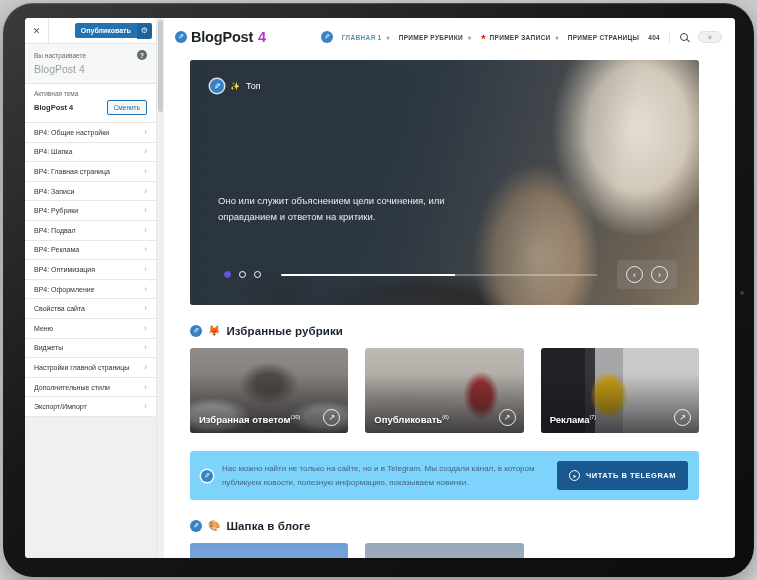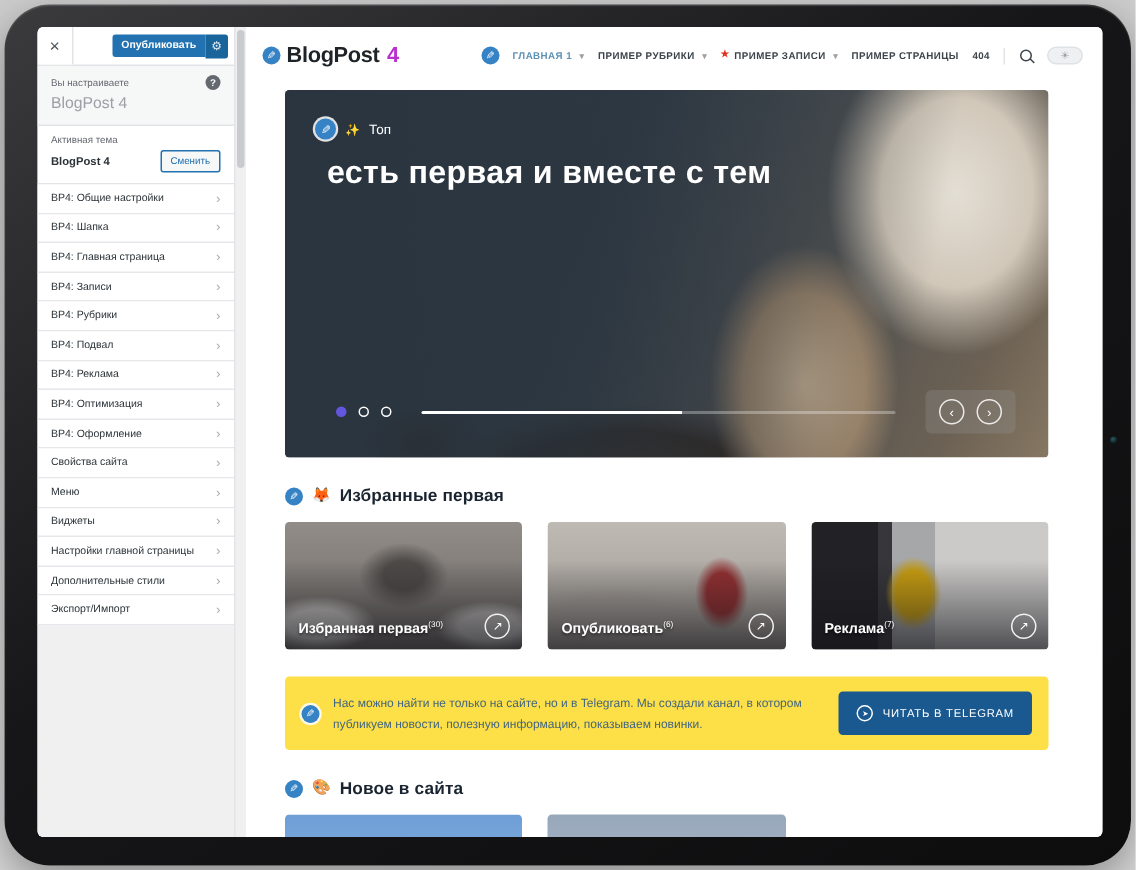--- a/index.html
+++ b/index.html
@@ -125,28 +125,28 @@
             linear-gradient(180deg,#a6a09a,#7a756f); }
   .img2 { background:
             radial-gradient(ellipse 26px 36px at 73% 56%, #a83434 0 38%, rgba(168,52,52,0) 68%),
             radial-gradient(ellipse 64px 26px at 28% 72%, #bfb7ae 0 40%, rgba(191,183,174,0) 72%),
             linear-gradient(180deg,#dbd5cd,#b2aba2); }
   .img3 { background:
             radial-gradient(ellipse 26px 34px at 43% 56%, #e7b50e 0 45%, rgba(231,181,14,0) 72%),
             linear-gradient(90deg,#232326 0 28%, #3b3b3f 28% 34%, #bdbfc0 34% 52%, #eae8e5 52% 100%); }
 
   
-  .tg { margin-top:18px; width:509px; background:#fde047; border-radius:3px; display:flex; align-items:center;
+  .tg { margin-top:18px; width:509px; background:#7dd3fc; border-radius:3px; display:flex; align-items:center;
         gap:9px; padding:10px 11px; }
   .tg-text { flex:1; font-size:8px; line-height:1.75; color:#44657e; max-width:345px; }
   .tg-btn { margin-left:auto; display:flex; align-items:center; gap:6px; background:#19598f; border:none;
             border-radius:3px; padding:9px 12px; cursor:pointer; }
   .tg-send { width:11px; height:11px; border-radius:50%; border:1.2px solid #fff; color:#fff; font-size:5px;
              display:flex; align-items:center; justify-content:center; }
-  .tg-label { color:#fff; font-size:7.5px; font-weight:400; letter-spacing:.5px; font-family:inherit; }
+  .tg-label { color:#fff; font-size:7.5px; font-weight:700; letter-spacing:.5px; font-family:inherit; }
 
   
   .bcards { display:flex; gap:17px; width:509px; margin-top:8px; }
   .bcard { flex:1; height:70px; border-radius:3px 3px 0 0; cursor:pointer; }
   .bimg1 { background:radial-gradient(ellipse 34px 9px at 32% 42%, rgba(255,255,255,.85) 0 40%, rgba(255,255,255,0) 75%),
                       linear-gradient(180deg,#6d9ed6,#93b9e4); }
   .bimg2 { background:linear-gradient(180deg,#98a8bb,#b0bdcc); }
   .bimg3 { background:radial-gradient(ellipse 26px 14px at 38% 55%, #5a3a30 0 40%, rgba(90,58,48,0) 70%),
                       radial-gradient(ellipse 20px 12px at 72% 45%, #c23b30 0 40%, rgba(194,59,48,0) 72%),
                       linear-gradient(180deg,#d3c2b6,#c3ae a0), linear-gradient(180deg,#d3c2b6,#c3aea0); }
@@ -286,46 +286,49 @@
         <div class="page-inner">
 
           <section class="hero">
             <div class="hero-shade"></div>
             <div class="hero-badge">
               <span class="pencil p14"></span>
               <span class="spark">✨</span>
               <span class="txt">Топ</span>
             </div>
             <h1 class="hero-title">
-              <span style="display:block">есть первая и вместе с тем</span>
             </h1>
+            <p class="hero-sub">
+              <span style="display:block">Оно или служит объяснением цели сочинения, или</span>
+              <span style="display:block">оправданием и ответом на критики.</span>
+            </p>
             <div class="carousel">
               <div class="dots">
                 <span class="dot active"></span>
                 <span class="dot"></span>
                 <span class="dot"></span>
               </div>
               <div class="car-line"></div>
               <div class="car-arrows">
                 <button class="car-btn">‹</button>
                 <button class="car-btn">›</button>
               </div>
             </div>
           </section>
 
           <div class="sec-head">
             <span class="pencil p12"></span>
             <span class="sec-emoji">🦊</span>
-            <span class="sec-title">Избранные первая</span>
+            <span class="sec-title">Избранные рубрики</span>
           </div>
 
           <div class="cards">
             <div class="card img1">
               <div class="card-ov"></div>
-              <div class="card-title"><span>Избранная первая</span><sup>(30)</sup></div>
+              <div class="card-title"><span>Избранная ответом</span><sup>(30)</sup></div>
               <div class="card-arrow">↗</div>
             </div>
             <div class="card img2">
               <div class="card-ov"></div>
               <div class="card-title"><span>Опубликовать</span><sup>(6)</sup></div>
               <div class="card-arrow">↗</div>
             </div>
             <div class="card img3">
               <div class="card-ov"></div>
               <div class="card-title"><span>Реклама</span><sup>(7)</sup></div>
@@ -338,21 +341,21 @@
             <p class="tg-text">Нас можно найти не только на сайте, но и в Telegram. Мы создали канал, в котором публикуем новости, полезную информацию, показываем новинки.</p>
             <button class="tg-btn">
               <span class="tg-send">➤</span>
               <span class="tg-label">ЧИТАТЬ В TELEGRAM</span>
             </button>
           </section>
 
           <div class="sec-head">
             <span class="pencil p12"></span>
             <span class="sec-emoji">🎨</span>
-            <span class="sec-title">Новое в сайта</span>
+            <span class="sec-title">Шапка в блоге</span>
           </div>
 
           <div class="bcards">
             <div class="bcard bimg1"></div>
             <div class="bcard bimg2"></div>
             <div class="bcard bimg3"></div>
           </div>
 
         </div>
       </main>

